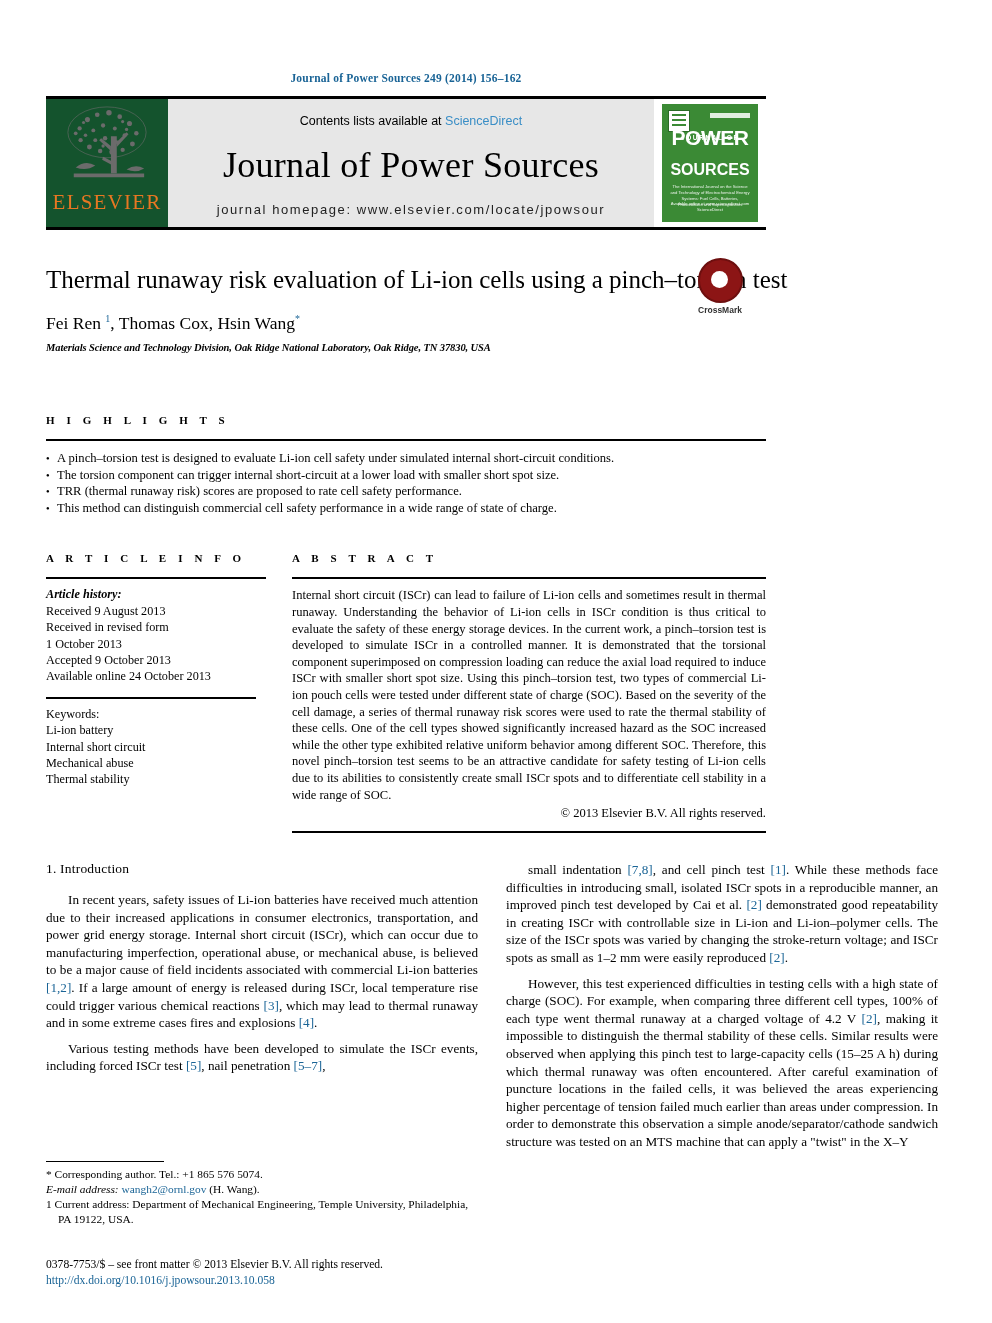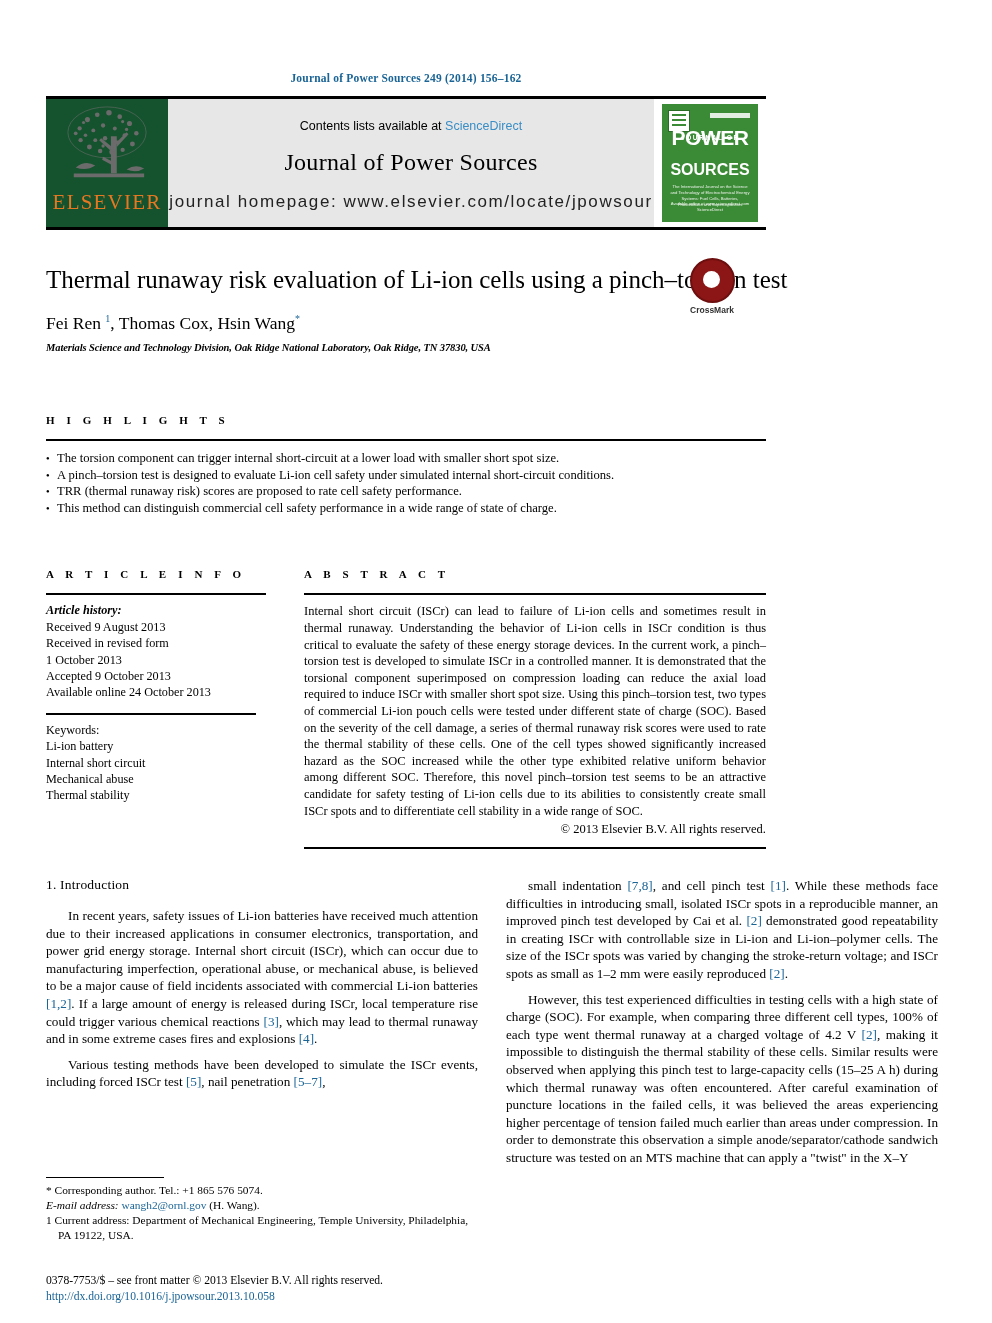--- a/index.html
+++ b/index.html
@@ -80,27 +80,27 @@
     font-family: "Liberation Sans", sans-serif;
     font-size: 12.5px;
     color: #000;
     margin-top: 2px;
   }
   .contents-line .sd {
     color: #3a8ec6;
   }
   .journal-name {
     font-family: "Liberation Serif", serif;
-    font-size: 24px;
+    font-size: 36px;
     margin: 16px 0 16px 0;
     letter-spacing: 0.3px;
   }
   .homepage {
     font-family: "Liberation Sans", sans-serif;
-    font-size: 17px;
+    font-size: 13px;
     letter-spacing: 1.6px;
     color: #222;
   }
   .mast-right {
     width: 112px;
     flex: 0 0 112px;
     display: flex;
     align-items: center;
     justify-content: center;
     background: #fff;
@@ -205,21 +205,21 @@
   .affiliation {
     font-family: "Liberation Serif", serif;
     font-style: italic;
     font-weight: bold;
     font-size: 10.5px;
     margin-top: 8px;
     letter-spacing: -0.1px;
   }
   .crossmark {
     position: absolute;
-    right: 16px;
+    right: 8px;
     top: -6px;
     width: 76px;
     text-align: center;
   }
   .crossmark .cm-circle {
     width: 41px;
     height: 41px;
     border-radius: 50%;
     background: #8c1515;
     margin: 0 auto;
@@ -273,23 +273,23 @@
     content: "\25CF";
     position: absolute;
     left: 0;
     top: 0px;
     font-size: 6px;
     line-height: 17px;
   }
 
   
   .info-abstract {
-    margin-top: 52px;
+    margin-top: 36px;
     display: flex;
-    gap: 12px;
+    gap: 0;
   }
   .col-info {
     width: 246px;
     flex: 0 0 246px;
     padding-right: 26px;
     box-sizing: border-box;
   }
   .col-abs {
     flex: 1 1 auto;
   }
@@ -479,22 +479,22 @@
     <div class="crossmark">
       <div class="cm-circle"></div>
       <div class="cm-label">CrossMark</div>
     </div>
   </div>
 
   <div class="highlights">
     <div class="sec-head">H I G H L I G H T S</div>
     <div class="hl-rule"></div>
     <ul class="hl-list">
+        <li>A pinch–torsion test is designed to evaluate Li-ion cell safety under simulated internal short-circuit conditions.</li>
         <li>The torsion component can trigger internal short-circuit at a lower load with smaller short spot size.</li>
-        <li>A pinch–torsion test is designed to evaluate Li-ion cell safety under simulated internal short-circuit conditions.</li>
         <li>TRR (thermal runaway risk) scores are proposed to rate cell safety performance.</li>
         <li>This method can distinguish commercial cell safety performance in a wide range of state of charge.</li>
       </ul>
   </div>
 
   <div class="info-abstract">
     <div class="col-info">
       <div class="sec-head">A R T I C L E   I N F O</div>
       <div class="info-rule"></div>
       <div class="info-body">

